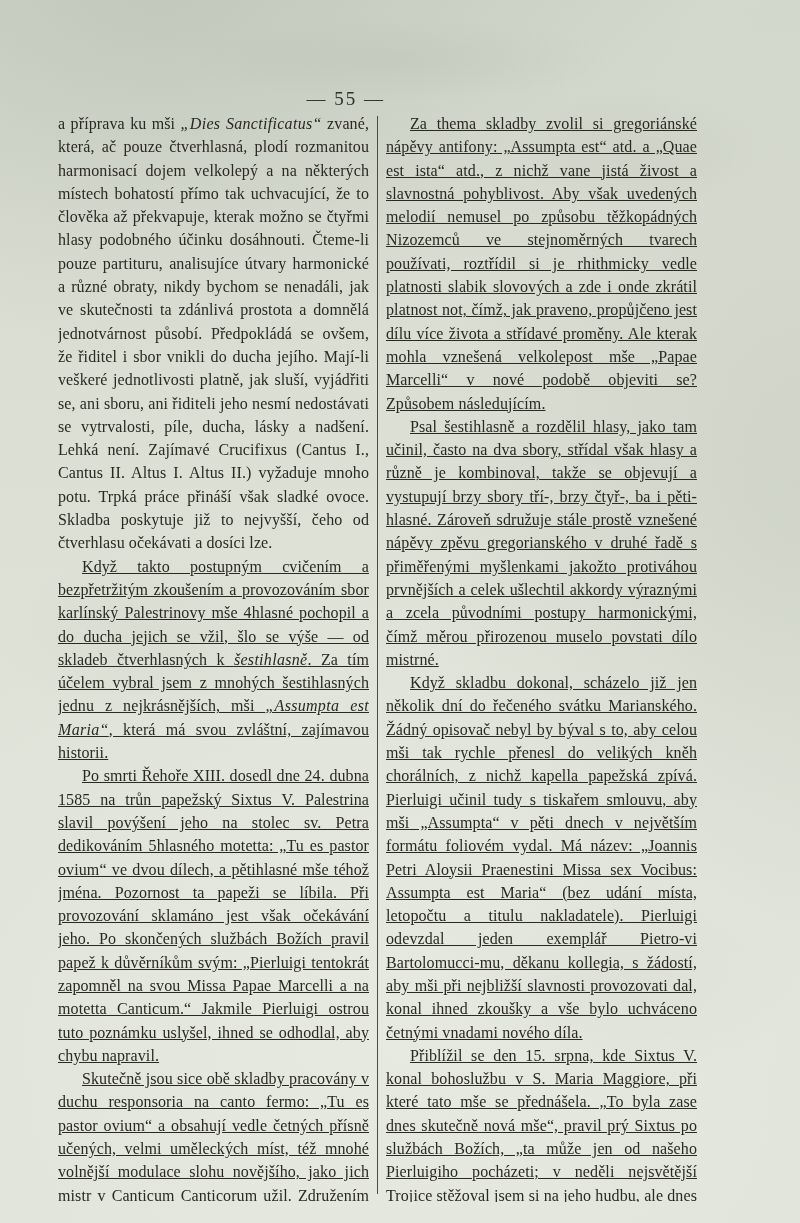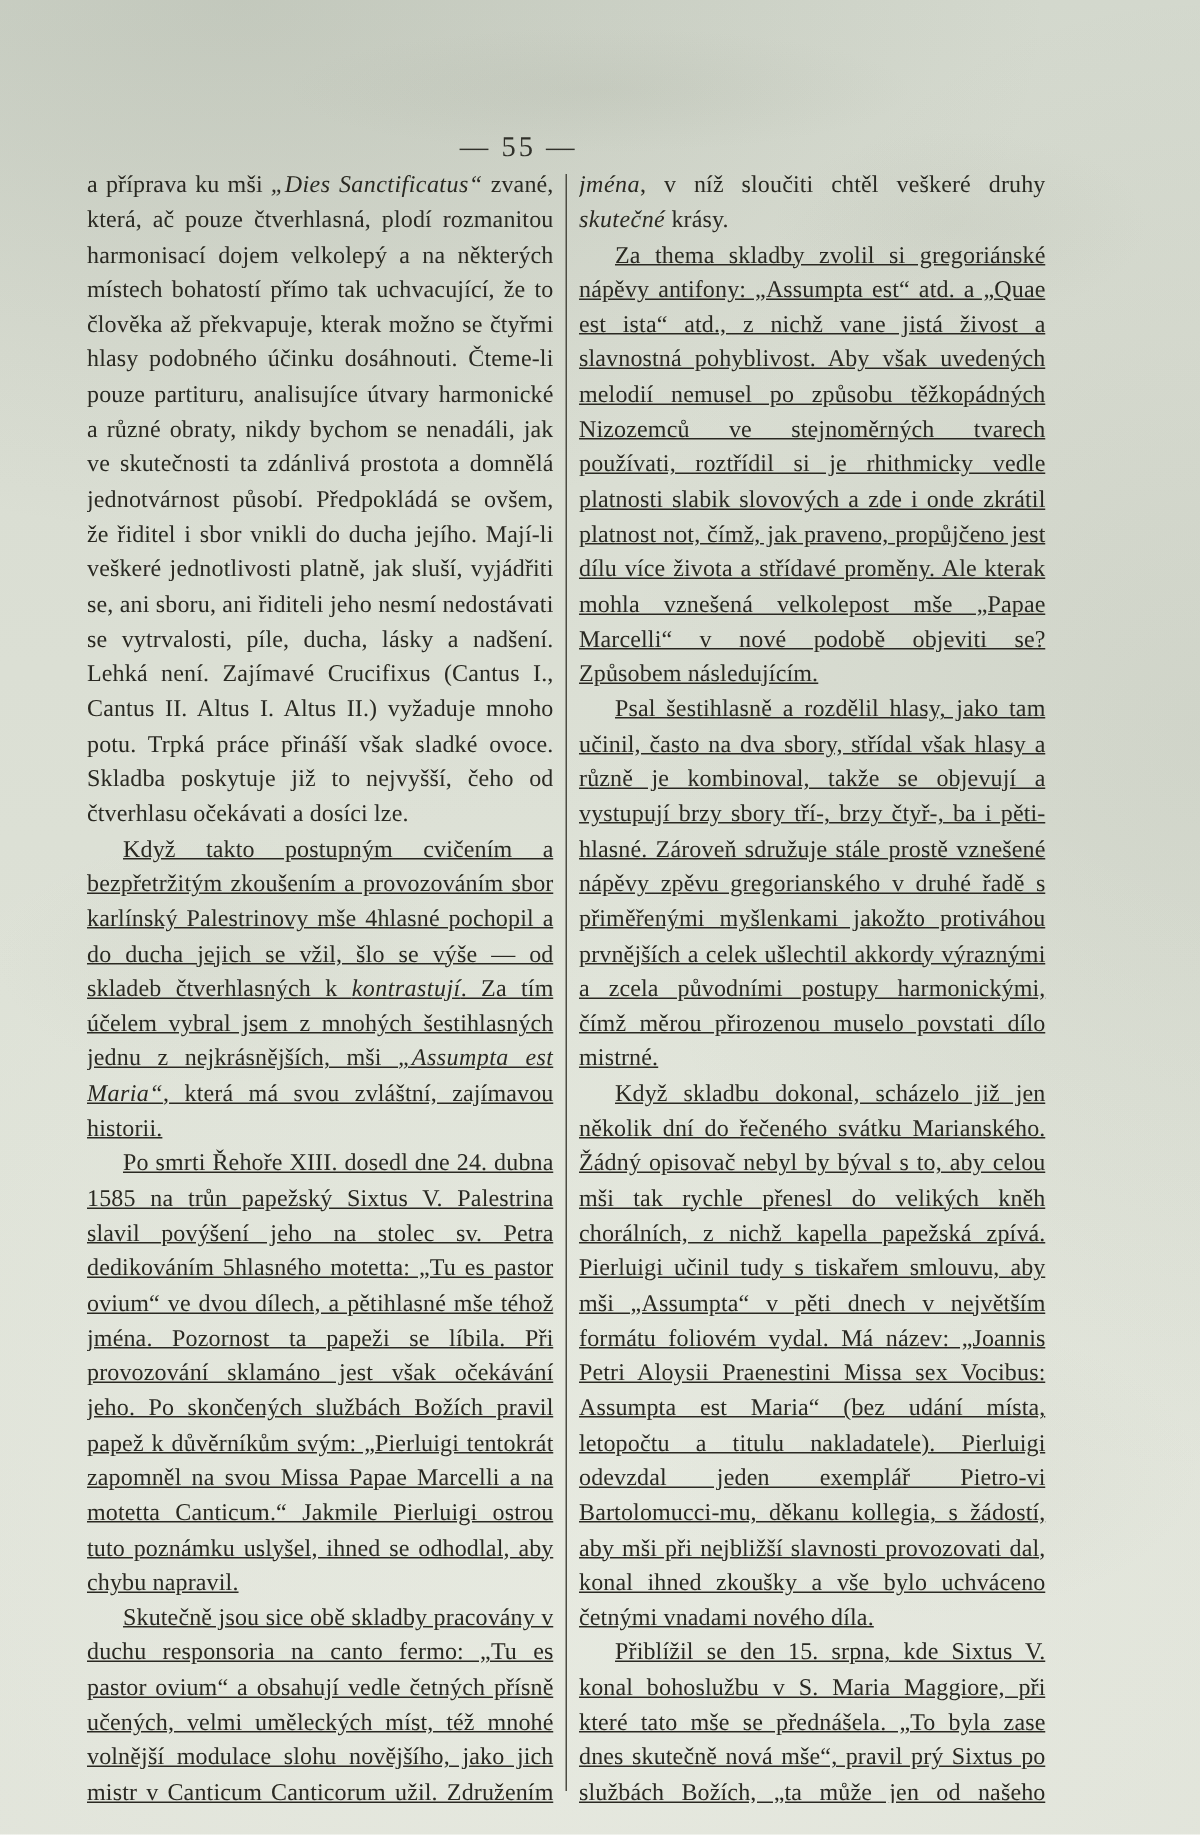--- a/index.html
+++ b/index.html
@@ -77,25 +77,24 @@
 </head>
 <body>
 
 <div class="stains"></div>
 
 <div class="page-number">— 55 —</div>
 
 <div class="text-block">
   <div class="column left">
       <p class="para">a příprava ku mši <i>„Dies Sanctificatus“</i> zvané, která, ač pouze čtverhlasná, plodí rozmanitou harmonisací dojem velkolepý a na některých místech bohatostí přímo tak uchvacující, že to člověka až překvapuje, kterak možno se čtyřmi hlasy podobného účinku dosáhnouti. Čteme-li pouze partituru, analisujíce útvary harmonické a různé obraty, nikdy bychom se nenadáli, jak ve skutečnosti ta zdánlivá prostota a domnělá jednotvárnost působí. Předpokládá se ovšem, že řiditel i sbor vnikli do ducha jejího. Mají-li veškeré jednotlivosti platně, jak sluší, vyjádřiti se, ani sboru, ani řiditeli jeho nesmí nedostávati se vytrvalosti, píle, ducha, lásky a nadšení. Lehká není. Zajímavé Crucifixus (Cantus I., Cantus II. Altus I. Altus II.) vyžaduje mnoho potu. Trpká práce přináší však sladké ovoce. Skladba poskytuje již to nejvyšší, čeho od čtverhlasu očekávati a dosíci lze.</p>
-      <p class="para indent">Když takto postupným cvičením a bezpřetržitým zkoušením a provozováním sbor karlínský Palestrinovy mše 4hlasné pochopil a do ducha jejich se vžil, šlo se výše — od skladeb čtverhlasných k <i>kontrastují</i>. Za tím účelem vybral jsem z mnohých šestihlasných jednu z nejkrásnějších, mši <i>„Assumpta est Maria“</i>, která má svou zvláštní, zajímavou historii.</p>
+      <p class="para indent">Když takto postupným cvičením a bezpřetržitým zkoušením a provozováním sbor karlínský Palestrinovy mše 4hlasné pochopil a do ducha jejich se vžil, šlo se výše — od skladeb čtverhlasných k <i>šestihlasně</i>. Za tím účelem vybral jsem z mnohých šestihlasných jednu z nejkrásnějších, mši <i>„Assumpta est Maria“</i>, která má svou zvláštní, zajímavou historii.</p>
       <p class="para indent">Po smrti Řehoře XIII. dosedl dne 24. dubna 1585 na trůn papežský Sixtus V. Palestrina slavil povýšení jeho na stolec sv. Petra dedikováním 5hlasného motetta: „Tu es pastor ovium“ ve dvou dílech, a pětihlasné mše téhož jména. Pozornost ta papeži se líbila. Při provozování sklamáno jest však očekávání jeho. Po skončených službách Božích pravil papež k důvěrníkům svým: „Pierluigi tentokrát zapomněl na svou Missa Papae Marcelli a na motetta Canticum.“ Jakmile Pierluigi ostrou tuto poznámku uslyšel, ihned se odhodlal, aby chybu napravil.</p>
       <p class="para indent">Skutečně jsou sice obě skladby pracovány v duchu responsoria na canto fermo: „Tu es pastor ovium“ a obsahují vedle četných přísně učených, velmi uměleckých míst, též mnohé volnější modulace slohu novějšího, jako jich mistr v Canticum Canticorum užil. Združením však dvou tak opáčných zásad utrpěla jednota. Effektní místa z Canticum kontrastují přílišně s přísným Canto fermo.</p>
     </div>
   <div class="divider"></div>
   <div class="column right">
-      <p class="para"><i>jména</i>, v níž sloučiti chtěl veškeré druhy <i>skutečné</i> krásy.</p>
       <p class="para indent">Za thema skladby zvolil si gregoriánské nápěvy antifony: „Assumpta est“ atd. a „Quae est ista“ atd., z nichž vane jistá živost a slavnostná pohyblivost. Aby však uvedených melodií nemusel po způsobu těžkopádných Nizozemců ve stejnoměrných tvarech používati, roztřídil si je rhithmicky vedle platnosti slabik slovových a zde i onde zkrátil platnost not, čímž, jak praveno, propůjčeno jest dílu více života a střídavé proměny. Ale kterak mohla vznešená velkolepost mše „Papae Marcelli“ v nové podobě objeviti se? Způsobem následujícím.</p>
       <p class="para indent">Psal šestihlasně a rozdělil hlasy, jako tam učinil, často na dva sbory, střídal však hlasy a různě je kombinoval, takže se objevují a vystupují brzy sbory tří-, brzy čtyř-, ba i pěti-hlasné. Zároveň sdružuje stále prostě vznešené nápěvy zpěvu gregorianského v druhé řadě s přiměřenými myšlenkami jakožto protiváhou prvnějších a celek ušlechtil akkordy výraznými a zcela původními postupy harmonickými, čímž měrou přirozenou muselo povstati dílo mistrné.</p>
       <p class="para indent">Když skladbu dokonal, scházelo již jen několik dní do řečeného svátku Marianského. Žádný opisovač nebyl by býval s to, aby celou mši tak rychle přenesl do velikých kněh chorálních, z nichž kapella papežská zpívá. Pierluigi učinil tudy s tiskařem smlouvu, aby mši „Assumpta“ v pěti dnech v největším formátu foliovém vydal. Má název: „Joannis Petri Aloysii Praenestini Missa sex Vocibus: Assumpta est Maria“ (bez udání místa, letopočtu a titulu nakladatele). Pierluigi odevzdal jeden exemplář Pietro-vi Bartolomucci-mu, děkanu kollegia, s žádostí, aby mši při nejbližší slavnosti provozovati dal, konal ihned zkoušky a vše bylo uchváceno četnými vnadami nového díla.</p>
       <p class="para indent">Přiblížil se den 15. srpna, kde Sixtus V. konal bohoslužbu v S. Maria Maggiore, při které tato mše se přednášela. „To byla zase dnes skutečně nová mše“, pravil prý Sixtus po službách Božích, „ta může jen od našeho Pierluigiho pocházeti; v neděli nejsvětější Trojice stěžoval jsem si na jeho hudbu, ale dnes jsem s ním zase úplně smířen. Doufejme, že naši zbožnost ještě částo tak líbezným způsobem osvěžiti se vynasnaží.“</p>
     </div>
 </div>
 
 </body></html>

